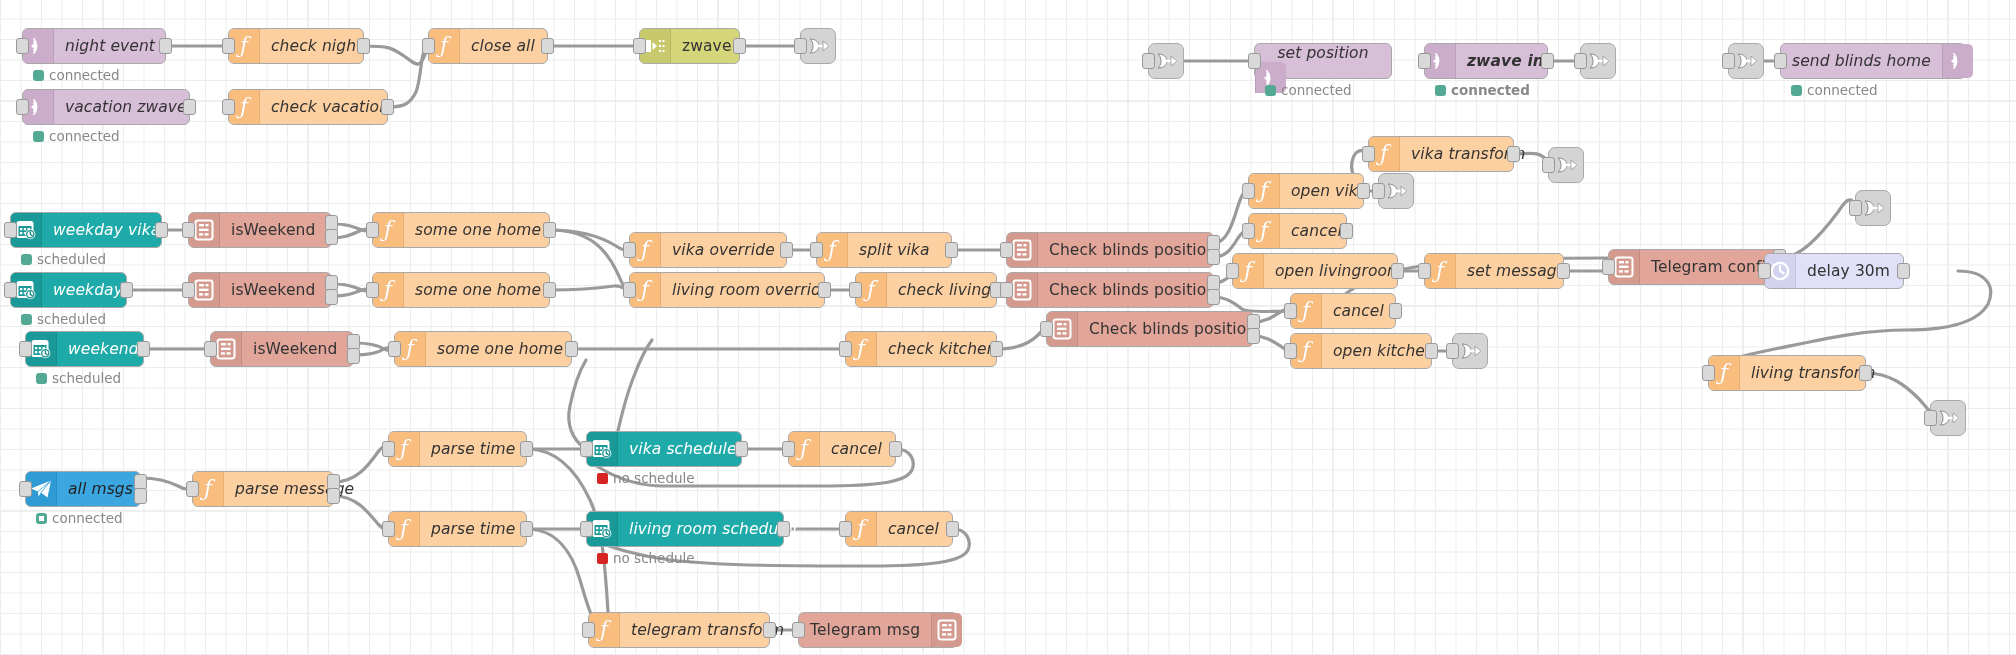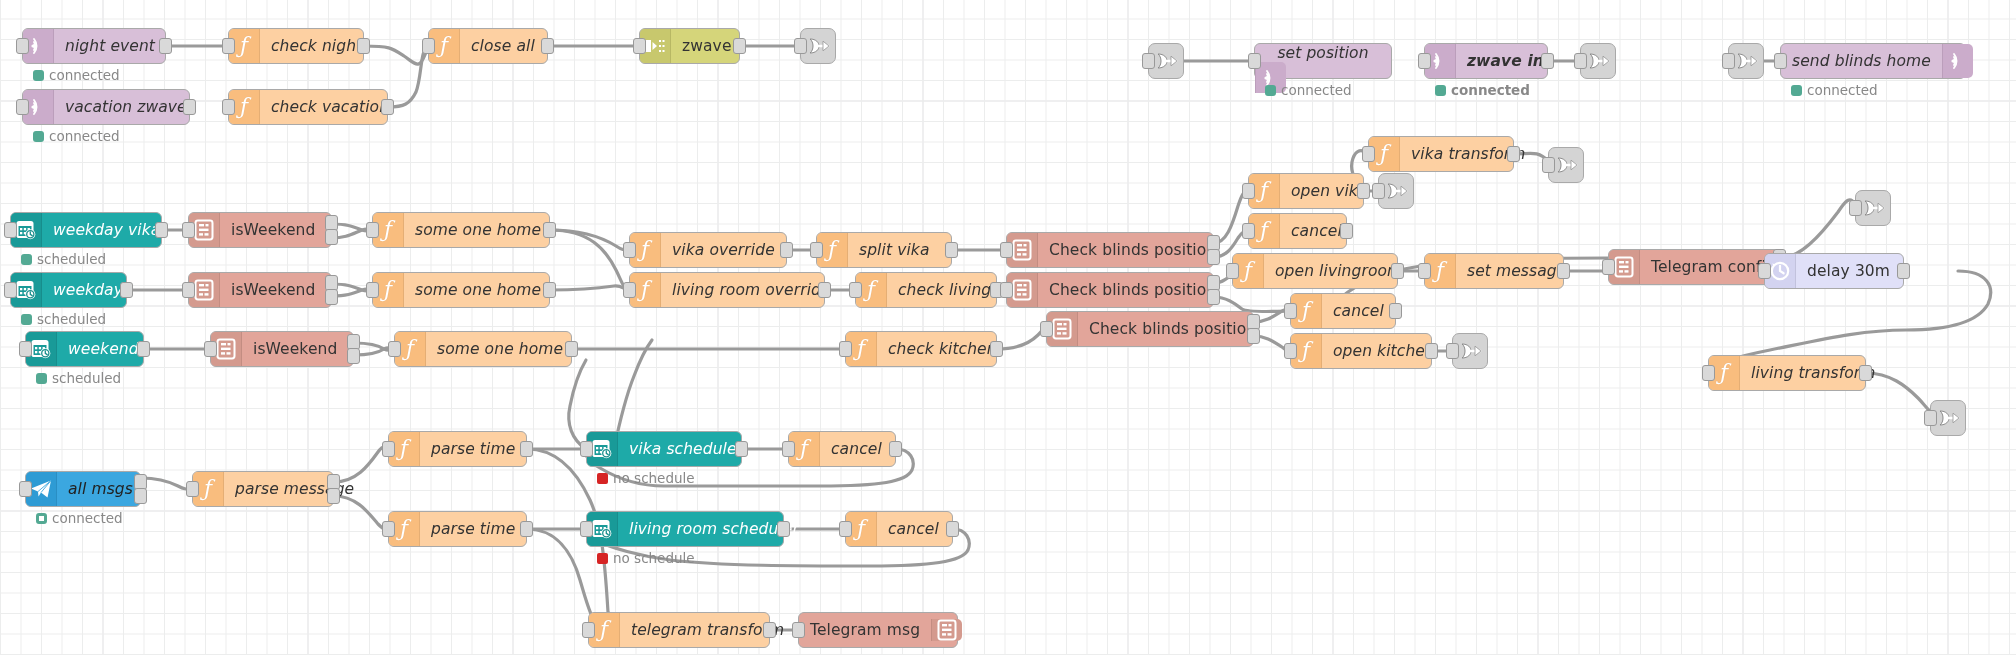--- a/index.html
+++ b/index.html
@@ -772,21 +772,21 @@
         <span class="port out" style="top:50%"></span>
       </div>
       <div class="node c-func italic" style="left:588px;top:612px;width:182px;">
         <span class="icontray">
           <span class="fn-glyph" style="font-size:22px;">ƒ</span>
         </span>
         <span class="lbl">telegram transform</span>
         <span class="port in"></span>
         <span class="port out" style="top:50%"></span>
       </div>
-      <div class="node c-switch" style="left:798px;top:612px;width:160px;align-items:center;">
+      <div class="node c-switch" style="left:798px;top:612px;width:160px;">
         <span class="lbl center">Telegram msg</span>
         <span class="icontray right">
           <svg class="gl" width="20" height="22" viewBox="0 0 20 22">
             <rect x="1.5" y="1.5" width="17" height="19" rx="2.4" fill="none" stroke="#ffffff" stroke-width="2"></rect>
             <rect x="5" y="5" width="5" height="2.4" fill="#ffffff"></rect>
             <rect x="11.5" y="5" width="3" height="2.4" fill="#ffffff"></rect>
             <rect x="5" y="9.6" width="9.5" height="2.4" fill="#ffffff"></rect>
             <rect x="5" y="14.2" width="4" height="2.4" fill="#ffffff"></rect>
             <rect x="10.5" y="14.2" width="4" height="2.4" fill="#ffffff"></rect>
           </svg>

